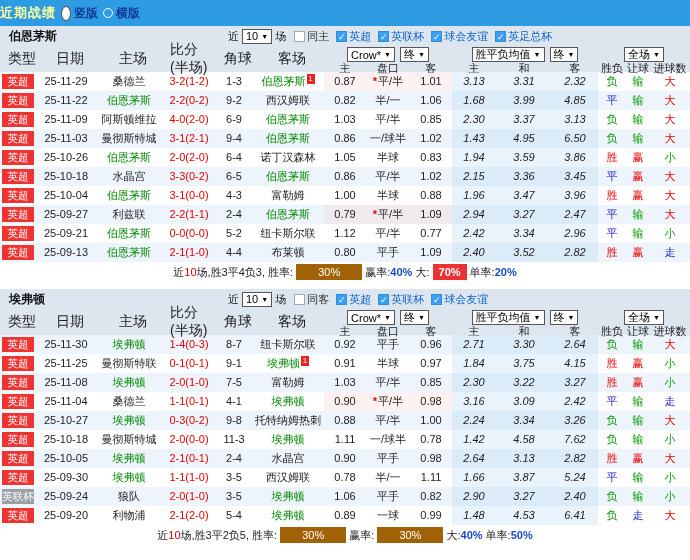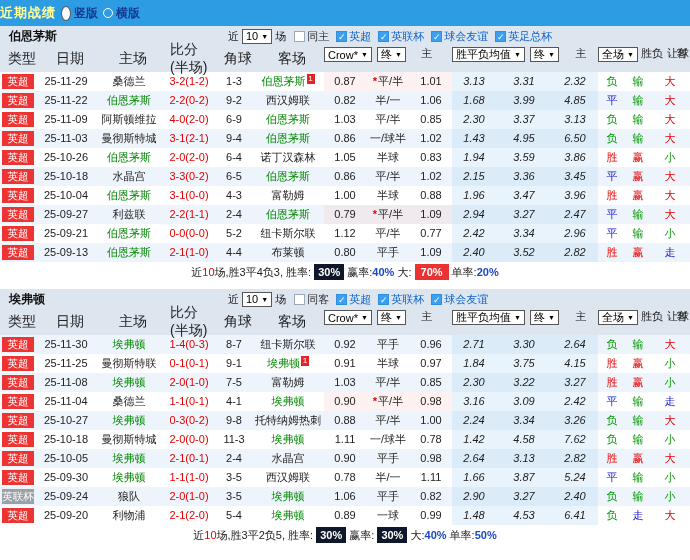--- a/index.html
+++ b/index.html
@@ -22,21 +22,21 @@
   .sel .arr { font-size:7px; margin-left:3px; font-style:normal; }
   .cbs { display:flex; align-items:center; gap:2px; }
   .cb { width:11px; height:11px; border:1px solid #9ab; background:#fff; display:inline-block; font-size:9px; line-height:10px; text-align:center; color:#fff; cursor:pointer; margin-left:5px; }
   .cb.on { background:#3ba0f2; border-color:#2f8fdd; }
   .cb-label { color:#0a62c8; }
   .cb-label.plain { color:#333; }
 
   
   .thead { height:26px; background:#dde5ef; display:flex; }
   .th { display:flex; align-items:center; justify-content:center; font-size:14px; color:#222;padding-left:8px; }
-  .hgroup { display:flex; flex-direction:row; justify-content:space-between; padding:1px 0 12px 0; }
+  .hgroup { display:flex; flex-direction:column; justify-content:space-between; padding:1px 0 12px 0; }
   .selrow { display:flex; justify-content:center; gap:5px; }
   .labrow { display:flex; }
   .labrow span { display:block; text-align:center; font-size:11px; color:#222; line-height:12px; }
   .g-crow { width:128px; } .g-mean { width:146px; } .g-res { width:92px; }
 
   
   .c-type{width:36px} .c-date{width:60px} .c-home{width:66px} .c-score{width:54px}
   .c-corner{width:36px} .c-away{width:72px}
   .c-o1{width:42px} .c-line{width:44px} .c-o2{width:42px}
   .c-m1{width:44px} .c-m2{width:56px} .c-m3{width:46px}
@@ -57,21 +57,21 @@
   .focus { color:#008800; }
   .teamname { cursor:pointer; }
   .card { display:inline-block; background:#e62222; color:#fff; font-size:8px; line-height:10px; height:10px; min-width:8px; padding:0 1px; vertical-align:4px; margin-left:1px; }
   .star-mark { color:#e60000; margin-right:1px; }
   .c-red{color:#e60000} .c-blue{color:#1515cc} .c-green{color:#009900}
 
   
   .summary { height:21px; line-height:21px; text-align:center; font-size:11px; color:#222; background:#fff; }
   .summary .seg-red { color:#e60000; }
   .summary .seg-blue { color:#1a48c4; font-weight:bold; }
-  .summary .seg-badge-green { background:#0f172a; color:#fff; font-weight:bold; padding:2px 4px; }
+  .summary .seg-badge-green { background:#a16207; color:#fff; font-weight:normal; padding:2px 22px; }
   .summary .seg-badge-red { background:#ea3232; color:#fff; font-weight:bold; padding:2px 6px; }
 
   .sec0 { margin-bottom:6px; }
 </style>
 </head>
 <body>
 
 <div class="page">
 
   <div class="topbar">

